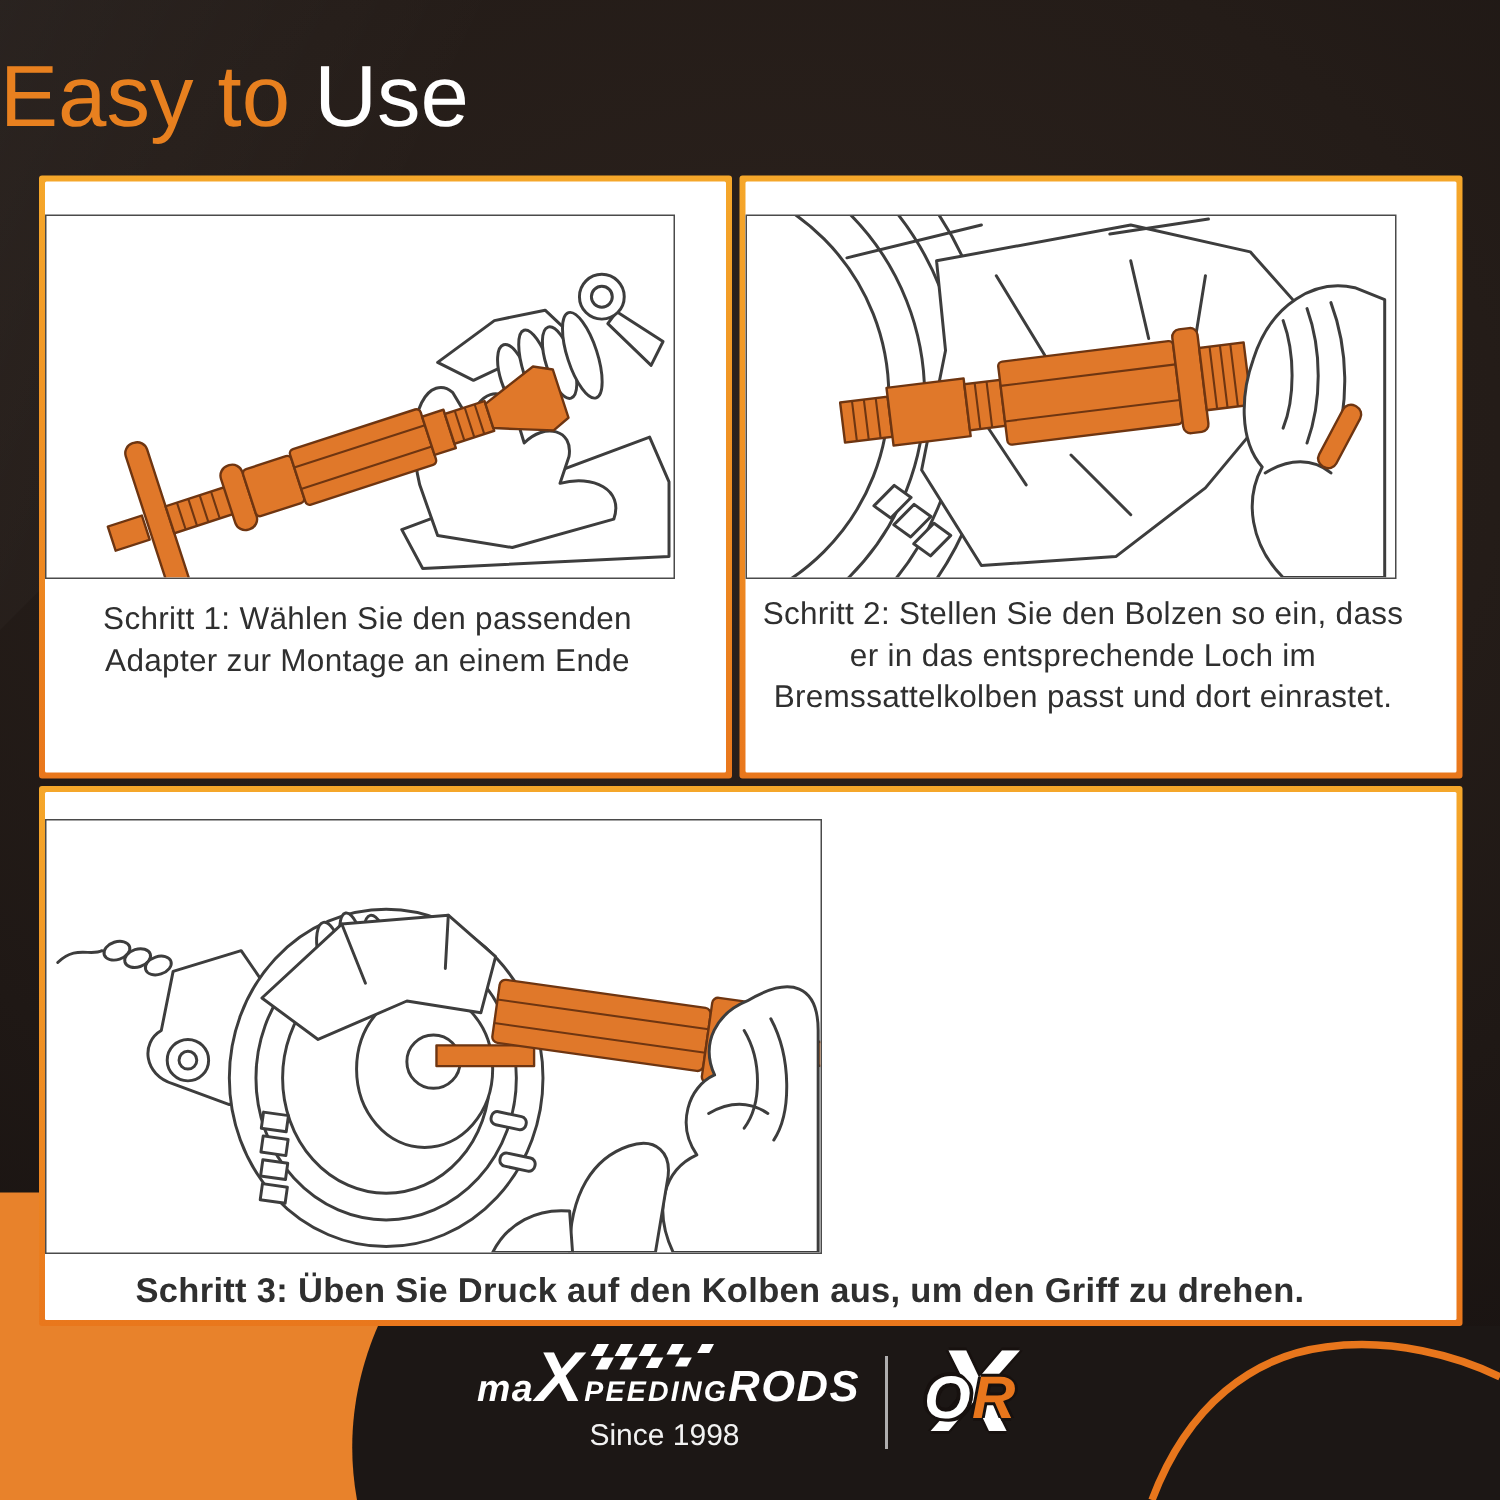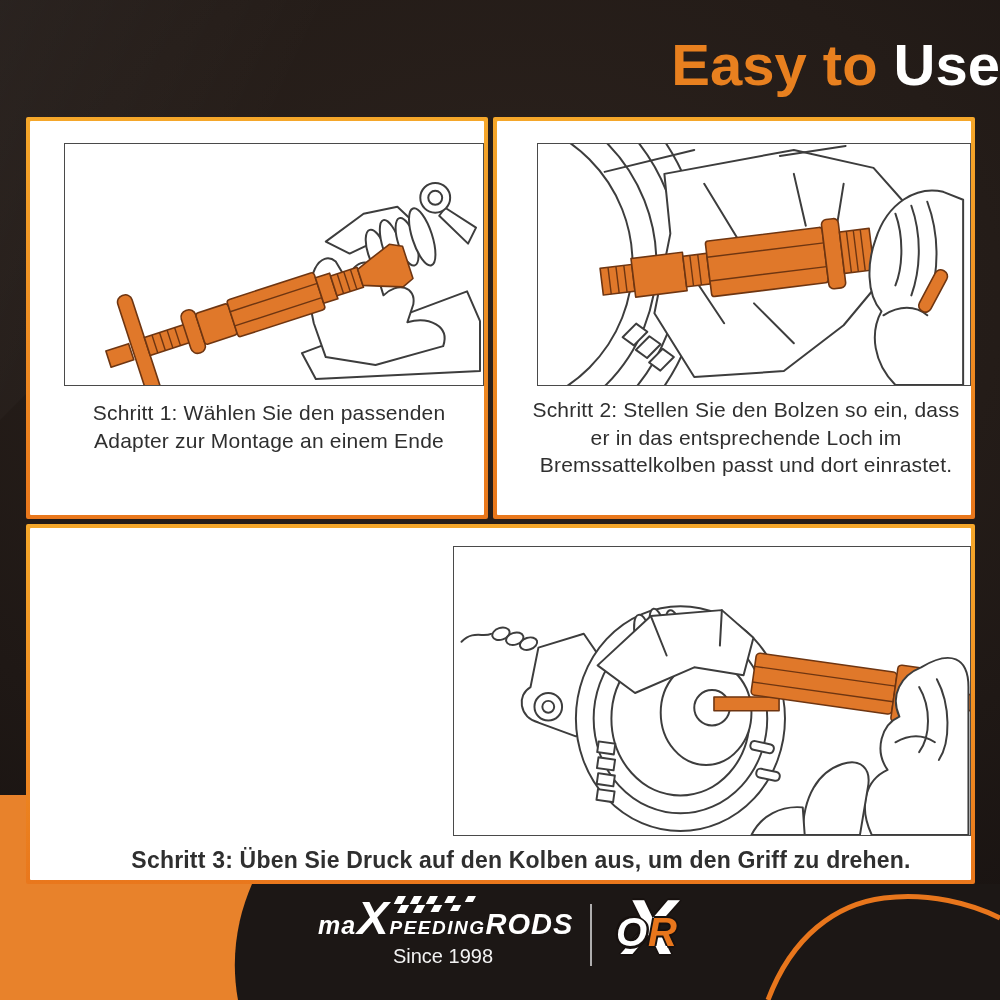--- a/index.html
+++ b/index.html
@@ -5,29 +5,29 @@
   html,body{margin:0;padding:0;background:#111;}
   .canvas{
     position:relative;width:1000px;height:1000px;overflow:hidden;
     background:radial-gradient(120% 90% at 52% 30%, #2c221d 0%, #241c18 40%, #1a1412 78%, #171110 100%);
     font-family:"Liberation Sans", sans-serif;
   }
   .bg-facet{position:absolute;left:0;top:0;width:420px;height:420px;
     background:linear-gradient(115deg, rgba(255,255,255,0.045) 0%, rgba(255,255,255,0) 55%);
     clip-path:polygon(0 0,100% 0,0 100%);}
   
-  .title{position:absolute;left:0;top:30px;width:1000px;text-align:right;
-    font-size:58px;font-weight:700;letter-spacing:0px;line-height:70px;margin:0;}
+  .title{position:absolute;left:0;top:30px;width:1000px;text-align:left;
+    font-size:58px;font-weight:400;letter-spacing:0px;line-height:70px;margin:0;}
   .title .t1{color:#E8801F;}
   .title .t2{color:#ffffff;margin-left:16px;}
   
   .card{position:absolute;background:linear-gradient(180deg,#F5A72A 0%,#E9771C 100%);
     padding:4px;box-sizing:border-box;border-radius:2px;}
   .card-white{background:#ffffff;width:100%;height:100%;box-sizing:border-box;
-    display:flex;flex-direction:column;align-items:flex-end;border-radius:1px;}
+    display:flex;flex-direction:column;align-items:flex-start;border-radius:1px;}
   .illus-box{border:1.5px solid #4a4a4a;background:#fff;box-sizing:border-box;overflow:hidden;}
   .caption{color:#2F2F2F;text-align:center;margin:0;
     font-size:21px;line-height:27.5px;font-weight:400;letter-spacing:0.2px;}
   #card1{left:26px;top:117px;width:462px;height:402px;}
   #card2{left:493px;top:117px;width:482px;height:402px;}
   #card3{left:26px;top:524px;width:949px;height:360px;}
   #card1 .illus-box{margin-top:22px;width:420px;height:243px;}
   #card2 .illus-box{margin-top:22px;width:434px;height:243px;}
   #card3 .illus-box{margin-top:18px;width:518px;height:290px;}
   #card1 .caption{margin-top:13px;width:430px;}

